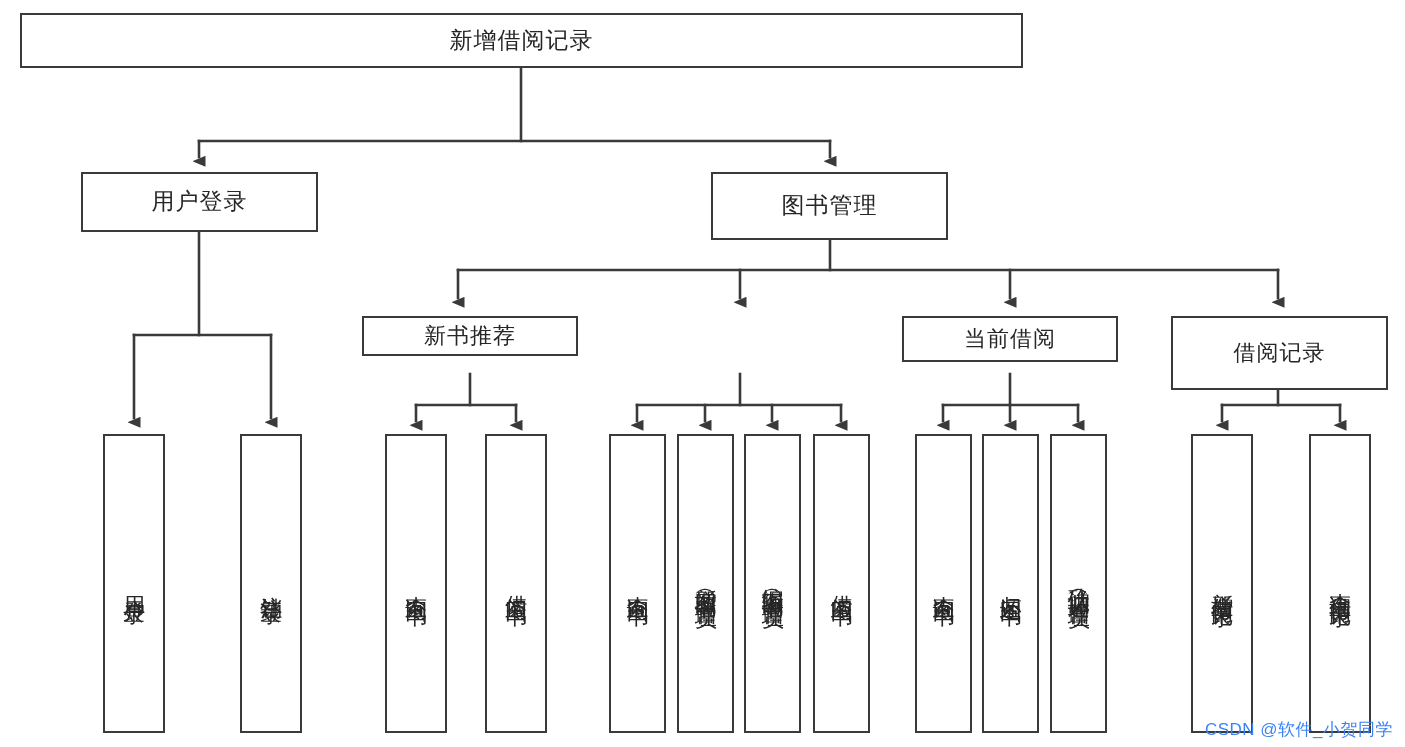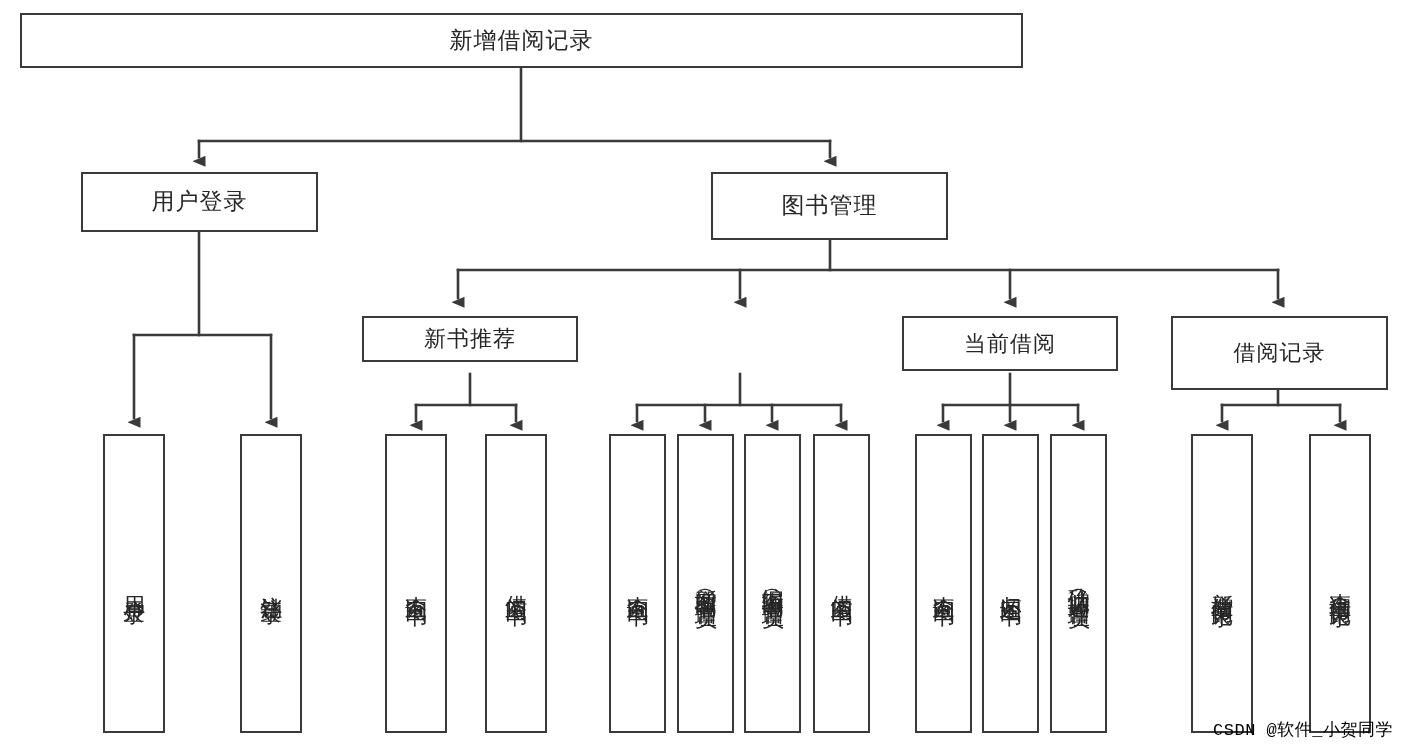--- a/index.html
+++ b/index.html
@@ -62,25 +62,25 @@
     line-height: 1.38;
     letter-spacing: 3px;
     max-height: 262px;
   }
   
   #watermark {
     position: absolute;
     right: 12px;
     bottom: 6px;
     font-size: 17px;
-    color: #000000;
+    color: #3b82f6;
     letter-spacing: 0.5px;
     z-index: 3;
     white-space: nowrap;
-    font-family: Liberation Mono, monospace;
+    font-family: Liberation Sans, sans-serif;
   }
 </style>
 </head>
 <body>
 
 <div id="canvas">
 
   <svg id="connectors" viewBox="0 0 1405 747" xmlns="http://www.w3.org/2000/svg">
     <defs>
       <marker id="ah" markerWidth="11" markerHeight="13" refX="1.2" refY="6.5" orient="auto" markerUnits="userSpaceOnUse">
@@ -136,26 +136,26 @@
   </div>
 
   <div class="node horiz lvl2" style="left:81px; top:172px; width:237px; height:60px;">
     <span class="lbl">用户登录</span>
   </div>
 
   <div class="node horiz lvl2" style="left:711px; top:172px; width:237px; height:68px;">
     <span class="lbl">图书管理</span>
   </div>
 
-  <div class="node horiz lvl3" style="left:362px; top:316px; width:216px; height:46px;">
+  <div class="node horiz lvl3" style="left:362px; top:316px; width:216px; height:40px;">
     <span class="lbl">新书推荐</span>
   </div>
 
 
-  <div class="node horiz lvl3" style="left:902px; top:316px; width:216px; height:55px;">
+  <div class="node horiz lvl3" style="left:902px; top:316px; width:216px; height:46px;">
     <span class="lbl">当前借阅</span>
   </div>
 
   <div class="node horiz lvl3" style="left:1171px; top:316px; width:217px; height:74px;">
     <span class="lbl">借阅记录</span>
   </div>
 
   <div class="node leaf" style="left:103px; top:434px; width:62px; height:299px;">
     <span class="lbl">用户登录</span>
   </div>

